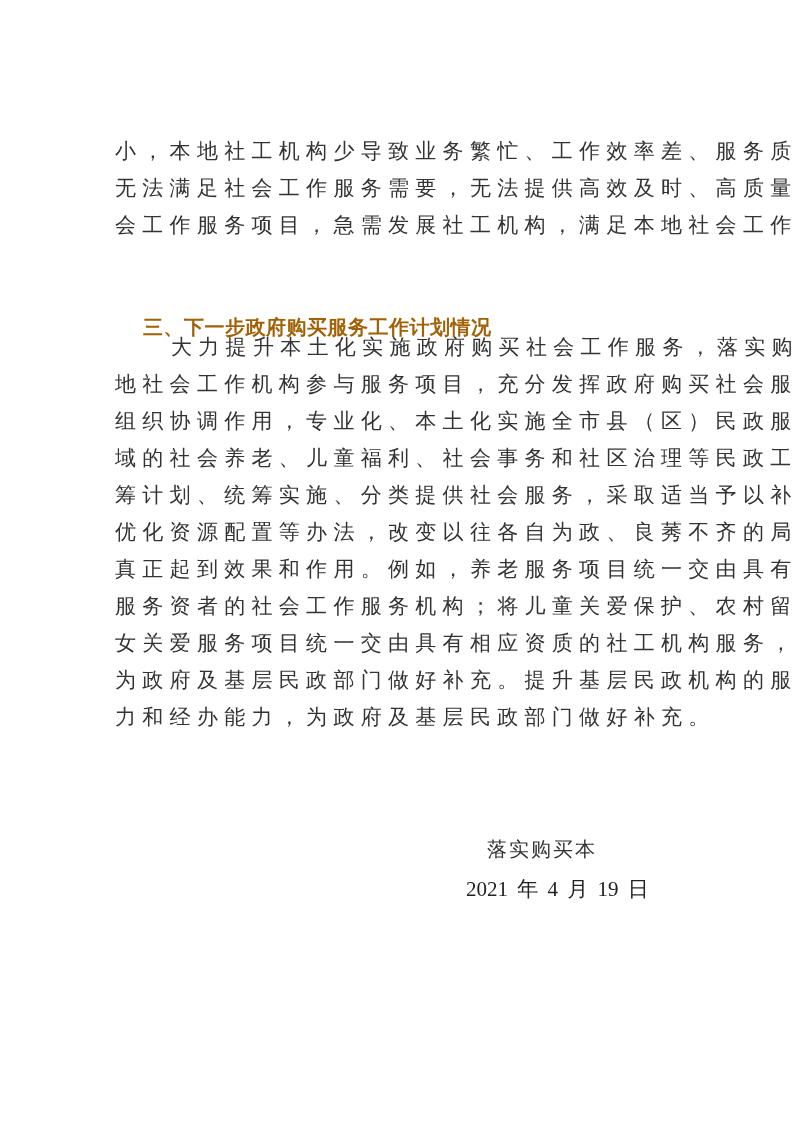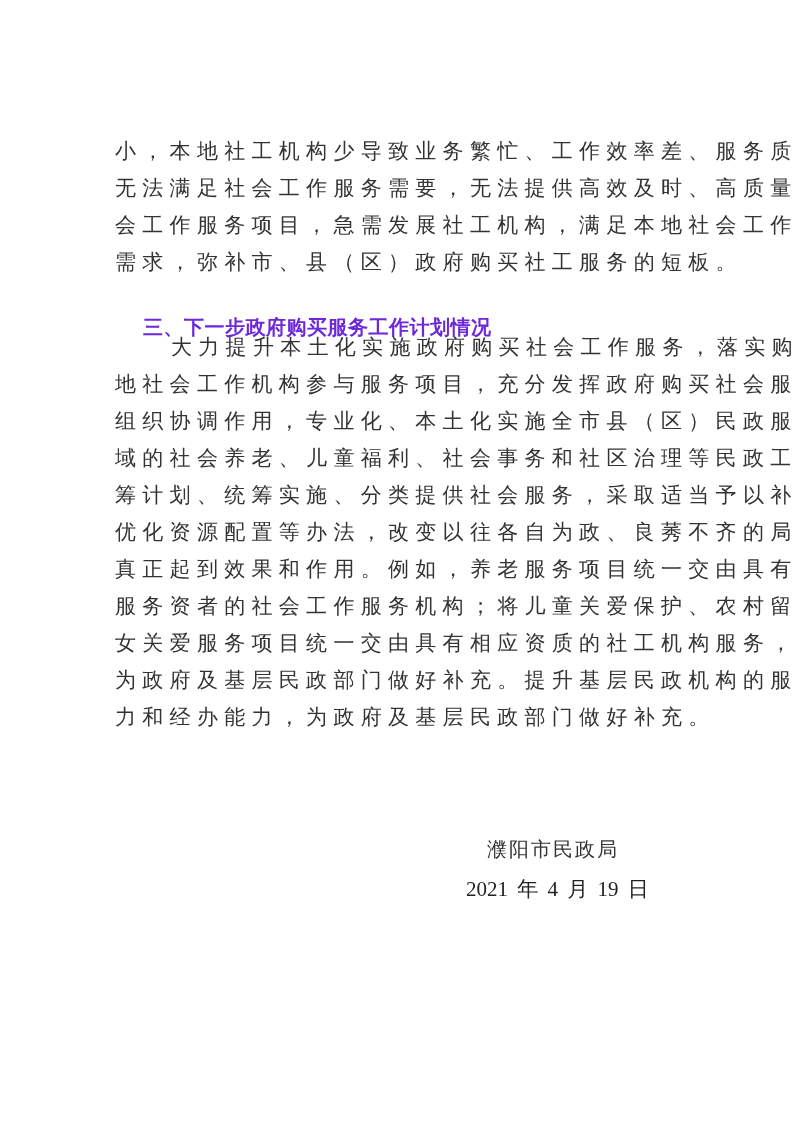--- a/index.html
+++ b/index.html
@@ -14,21 +14,21 @@
     text-align: justify;
     text-justify: inter-character;
     margin: 0;
   }
   .line { display: block; white-space: nowrap; height: 37px; text-align-last: justify; }
   .line.last { text-align-last: left; }
   .indent { padding-left: 56px; }
   .heading {
     position: absolute; left: 143px; top: 312px;
     font-family: "DejaVu Sans", "Liberation Sans", sans-serif;
-    font-size: 20px; font-weight: bold; color: #6d28d9;
+    font-size: 20px; font-weight: bold; color: #a16207;
     letter-spacing: 0.5px; margin: 0; line-height: 30px;
   }
   .signature {
     position: absolute; left: 487px; top: 832px;
     font-family: "DejaVu Serif", "Liberation Serif", serif;
     font-size: 20px; color: #333333; letter-spacing: 2px; margin: 0; line-height: 34px;
   }
   .date {
     position: absolute; left: 466px; top: 872px;
     font-family: "Liberation Serif", "DejaVu Serif", serif;
@@ -37,35 +37,34 @@
 </style>
 </head>
 <body>
 
 <div class="page">
 
   <div class="body-text" style="top:133px;">
     <span class="line">小，本地社工机构少导致业务繁忙、工作效率差、服务质量低，</span>
     <span class="line">无法满足社会工作服务需要，无法提供高效及时、高质量的社</span>
     <span class="line">会工作服务项目，急需发展社工机构，满足本地社会工作服务</span>
-    <span class="line last">需求，弥补市、县（区）政府购买社工服务的短板。</span>
   </div>
 
   <h2 class="heading">三、下一步政府购买服务工作计划情况</h2>
 
   <div class="body-text" style="top:329px;">
     <span class="line indent">大力提升本土化实施政府购买社会工作服务，落实购买本</span>
     <span class="line">地社会工作机构参与服务项目，充分发挥政府购买社会服务的</span>
     <span class="line">组织协调作用，专业化、本土化实施全市县（区）民政服务领</span>
     <span class="line">域的社会养老、儿童福利、社会事务和社区治理等民政工，统</span>
     <span class="line">筹计划、统筹实施、分类提供社会服务，采取适当予以补助、</span>
     <span class="line">优化资源配置等办法，改变以往各自为政、良莠不齐的局面，</span>
     <span class="line">真正起到效果和作用。例如，养老服务项目统一交由具有养老</span>
     <span class="line">服务资者的社会工作服务机构；将儿童关爱保护、农村留守妇</span>
     <span class="line">女关爱服务项目统一交由具有相应资质的社工机构服务，重点</span>
     <span class="line">为政府及基层民政部门做好补充。提升基层民政机构的服务能</span>
     <span class="line last">力和经办能力，为政府及基层民政部门做好补充。</span>
   </div>
 
-  <p class="signature">濮阳市民政局</p>
+  <p class="signature">落实购买本</p>
   <p class="date">2021 年 4 月 19 日</p>
 
 </div>
 
 </body></html>

